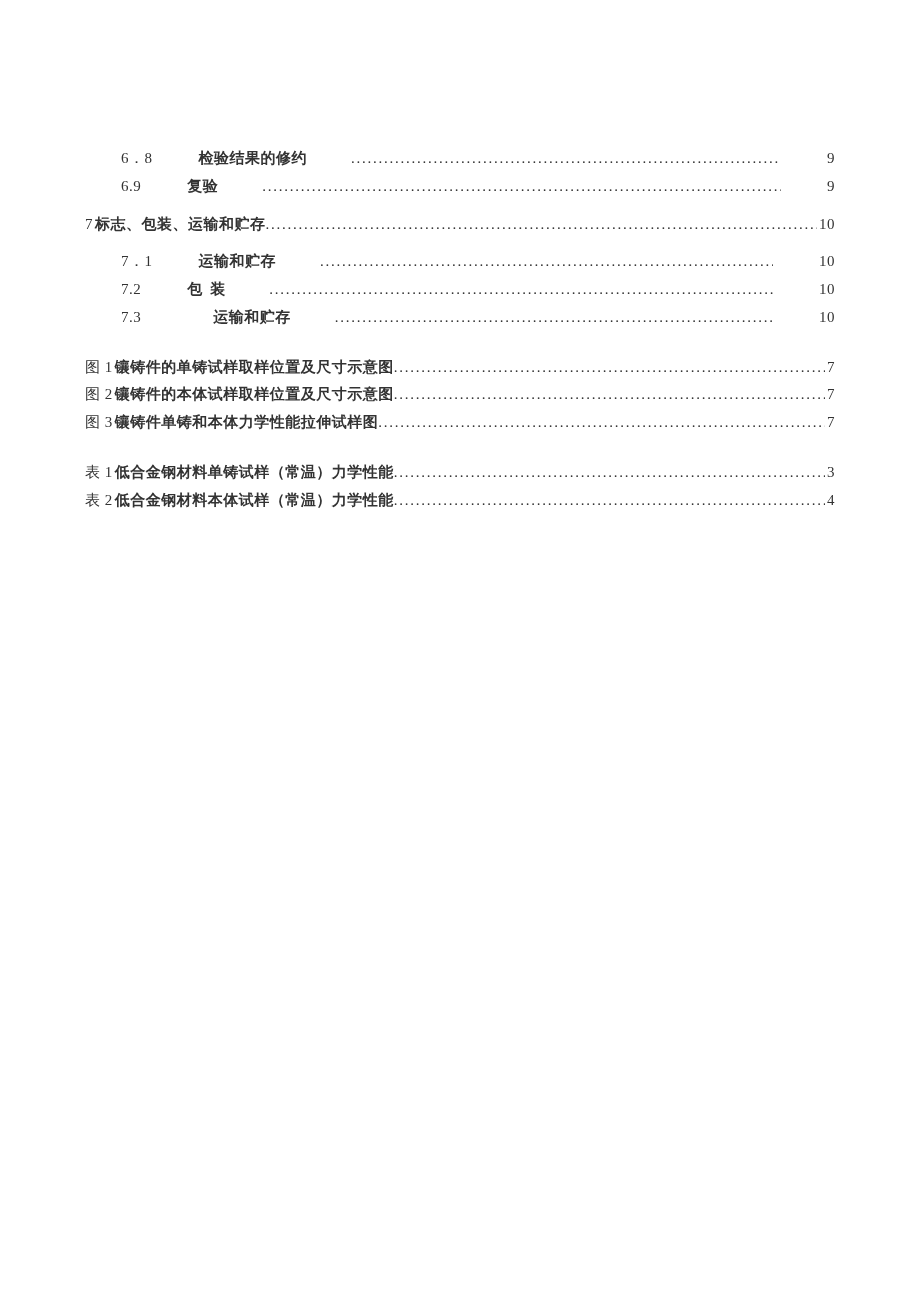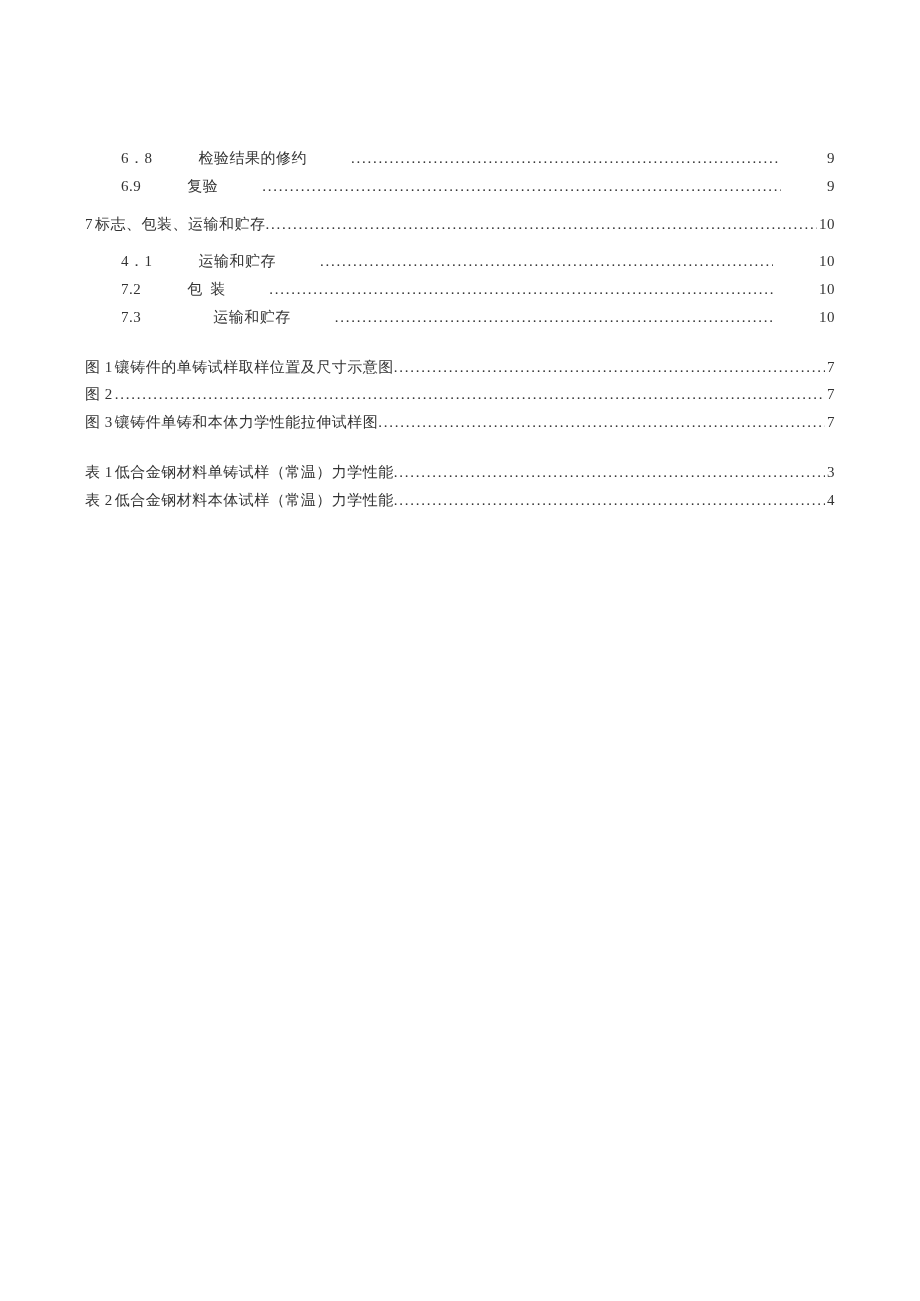--- a/index.html
+++ b/index.html
@@ -23,20 +23,21 @@
       overflow: hidden;
       line-height: 1.85;
       letter-spacing: 0.5px;
     }
     .toc-line.indent-1 {
       padding-left: 36px;
       gap: 44px;
     }
     .toc-title {
       flex: 0 0 auto;
+      font-weight: bold;
     }
     .toc-num {
       flex: 0 0 auto;
       margin-right: 2px;
     }
     .toc-dots {
       flex: 1 1 auto;
       overflow: hidden;
       letter-spacing: 3px;
       color: #333333;
@@ -83,21 +84,21 @@
 <div class="toc-line">
   <span class="toc-num">7</span>
   <span class="toc-title">标志、包装、运输和贮存</span>
   <span class="toc-dots"></span>
   <span class="toc-page">10</span>
 </div>
 
 <div class="gap-small"></div>
 
 <div class="toc-line indent-1">
-  <span class="toc-num">4．1</span>
+  <span class="toc-num">7．1</span>
   <span class="toc-title">运输和贮存</span>
   <span class="toc-dots"></span>
   <span class="toc-page">10</span>
 </div>
 
 <div class="toc-line indent-1">
   <span class="toc-num">7.2</span>
   <span class="toc-title spaced-label">包装</span>
   <span class="toc-dots"></span>
   <span class="toc-page">10</span>
@@ -114,20 +115,21 @@
 
 <div class="toc-line">
   <span class="toc-num">图 1</span>
   <span class="toc-title">镶铸件的单铸试样取样位置及尺寸示意图</span>
   <span class="toc-dots"></span>
   <span class="toc-page">7</span>
 </div>
 
 <div class="toc-line">
   <span class="toc-num">图 2</span>
+  <span class="toc-title">镶铸件的本体试样取样位置及尺寸示意图</span>
   <span class="toc-dots"></span>
   <span class="toc-page">7</span>
 </div>
 
 <div class="toc-line">
   <span class="toc-num">图 3</span>
   <span class="toc-title">镶铸件单铸和本体力学性能拉伸试样图</span>
   <span class="toc-dots"></span>
   <span class="toc-page">7</span>
 </div>

